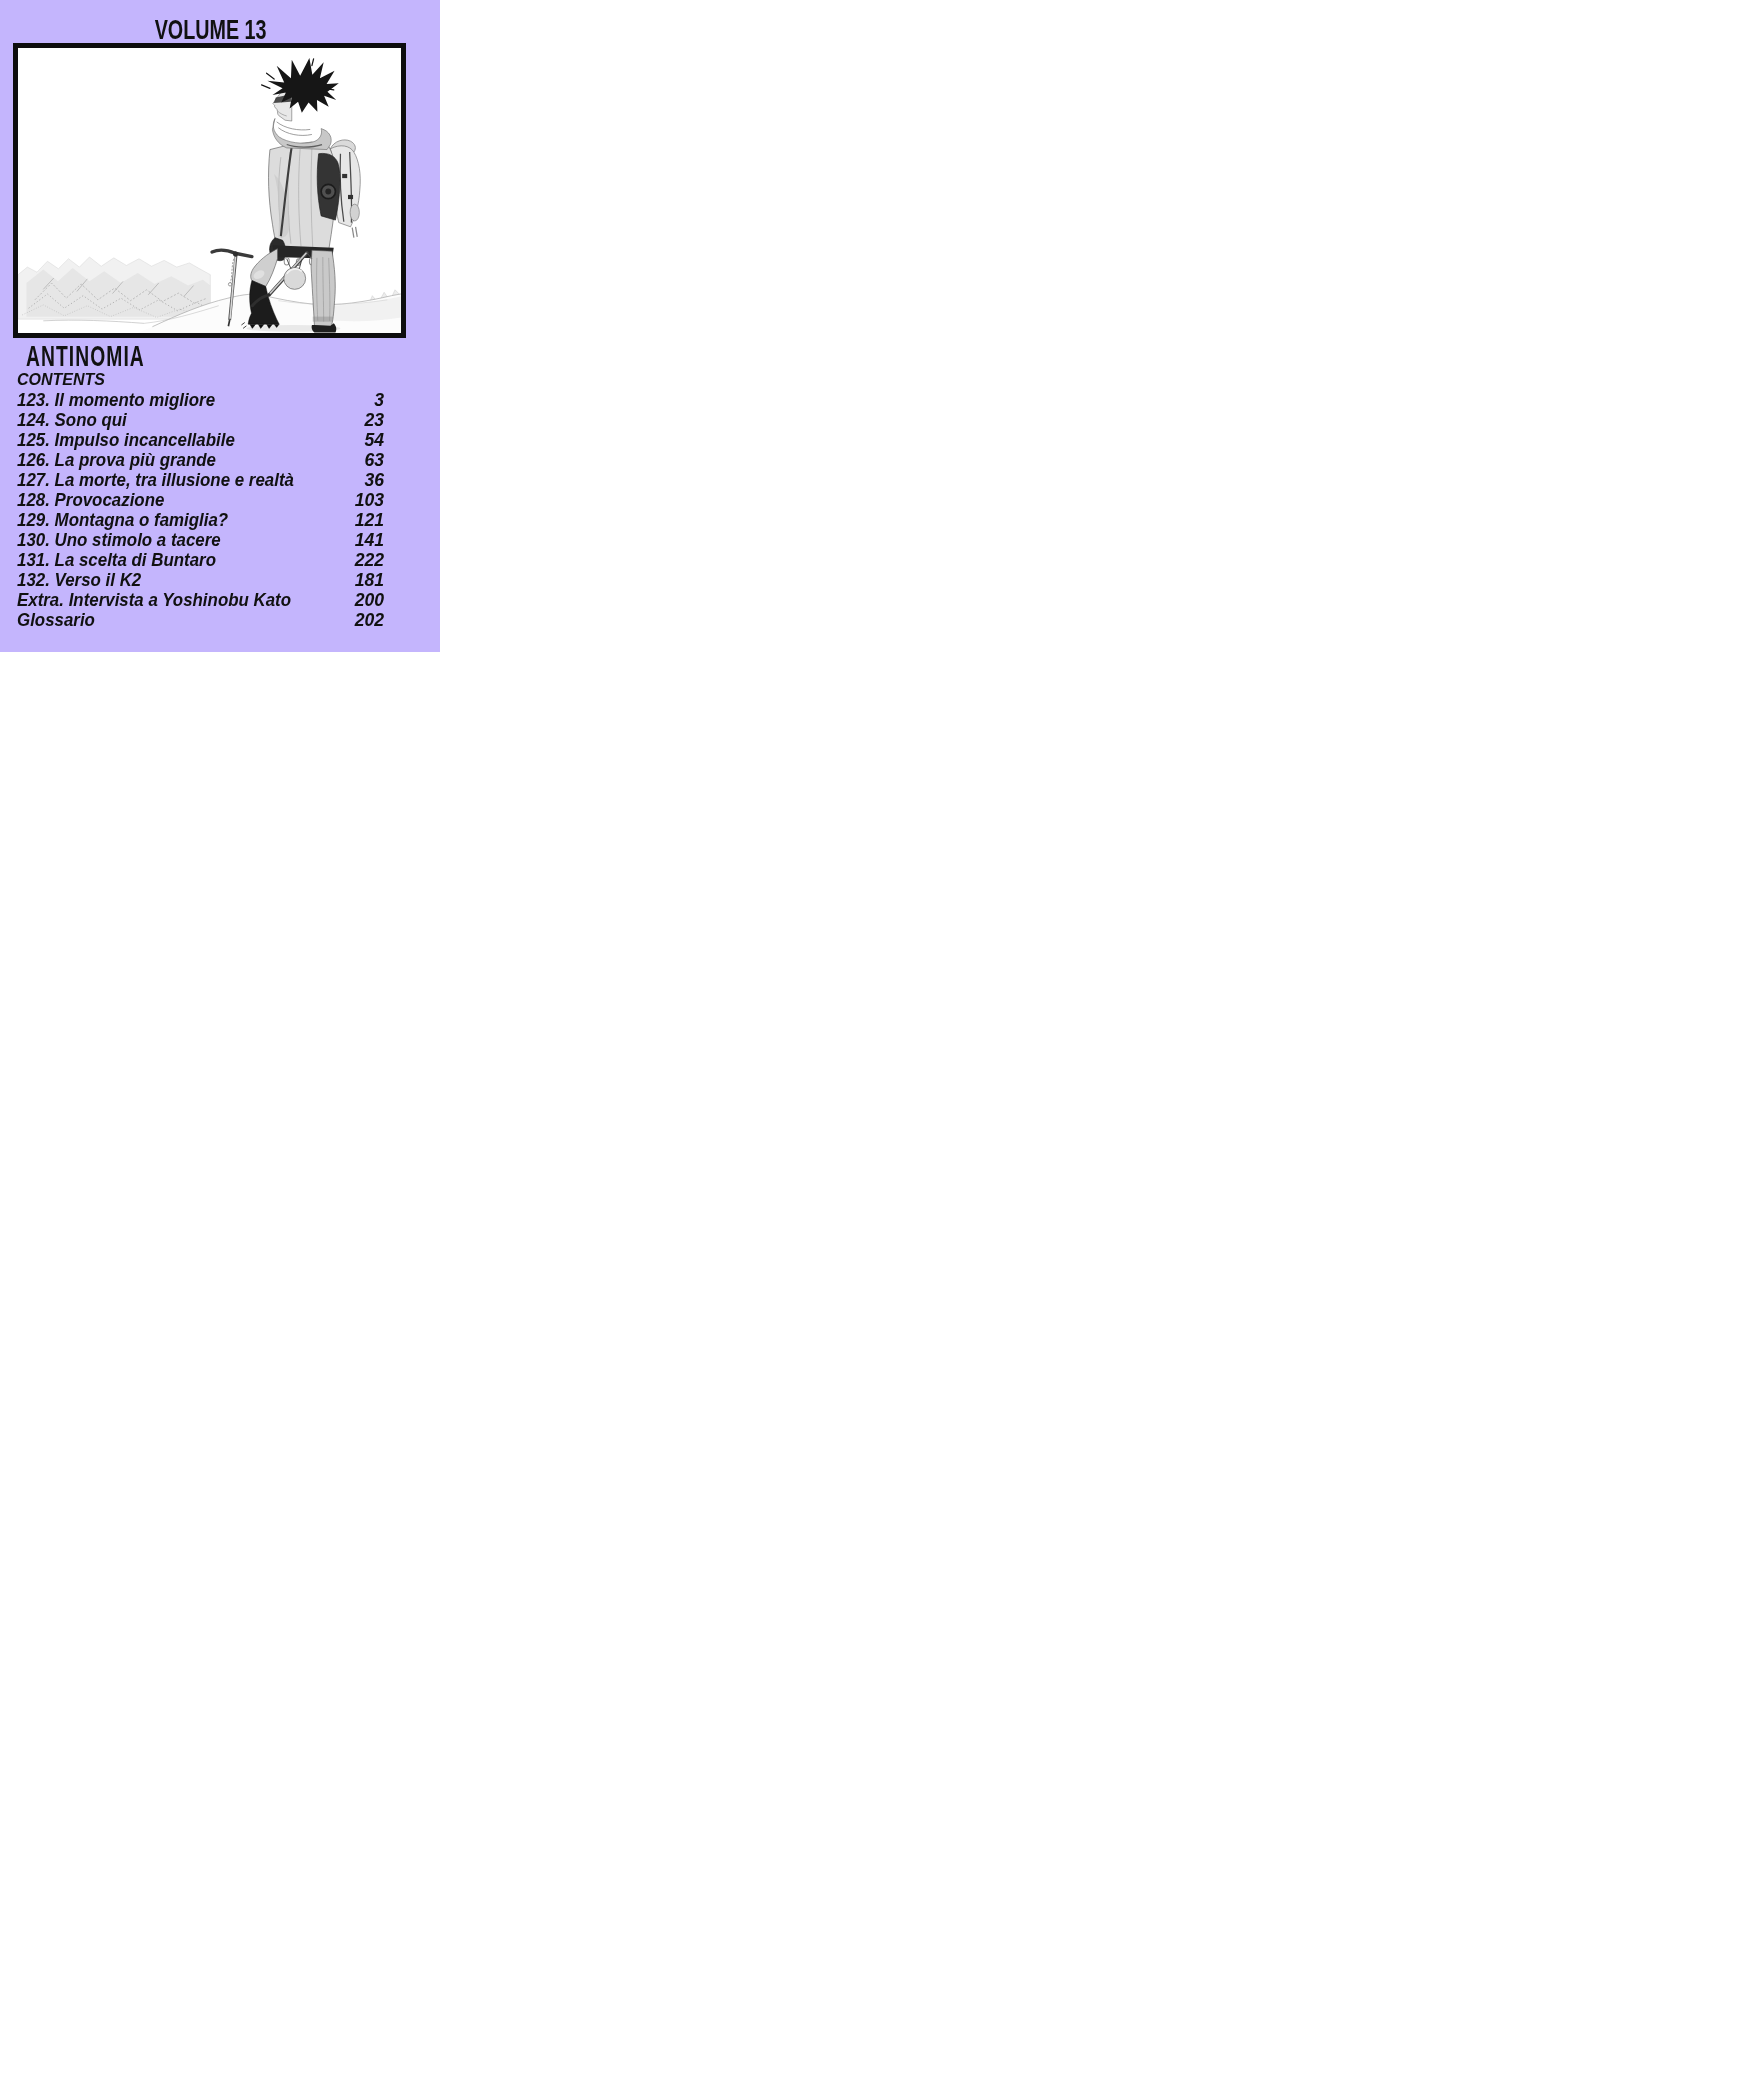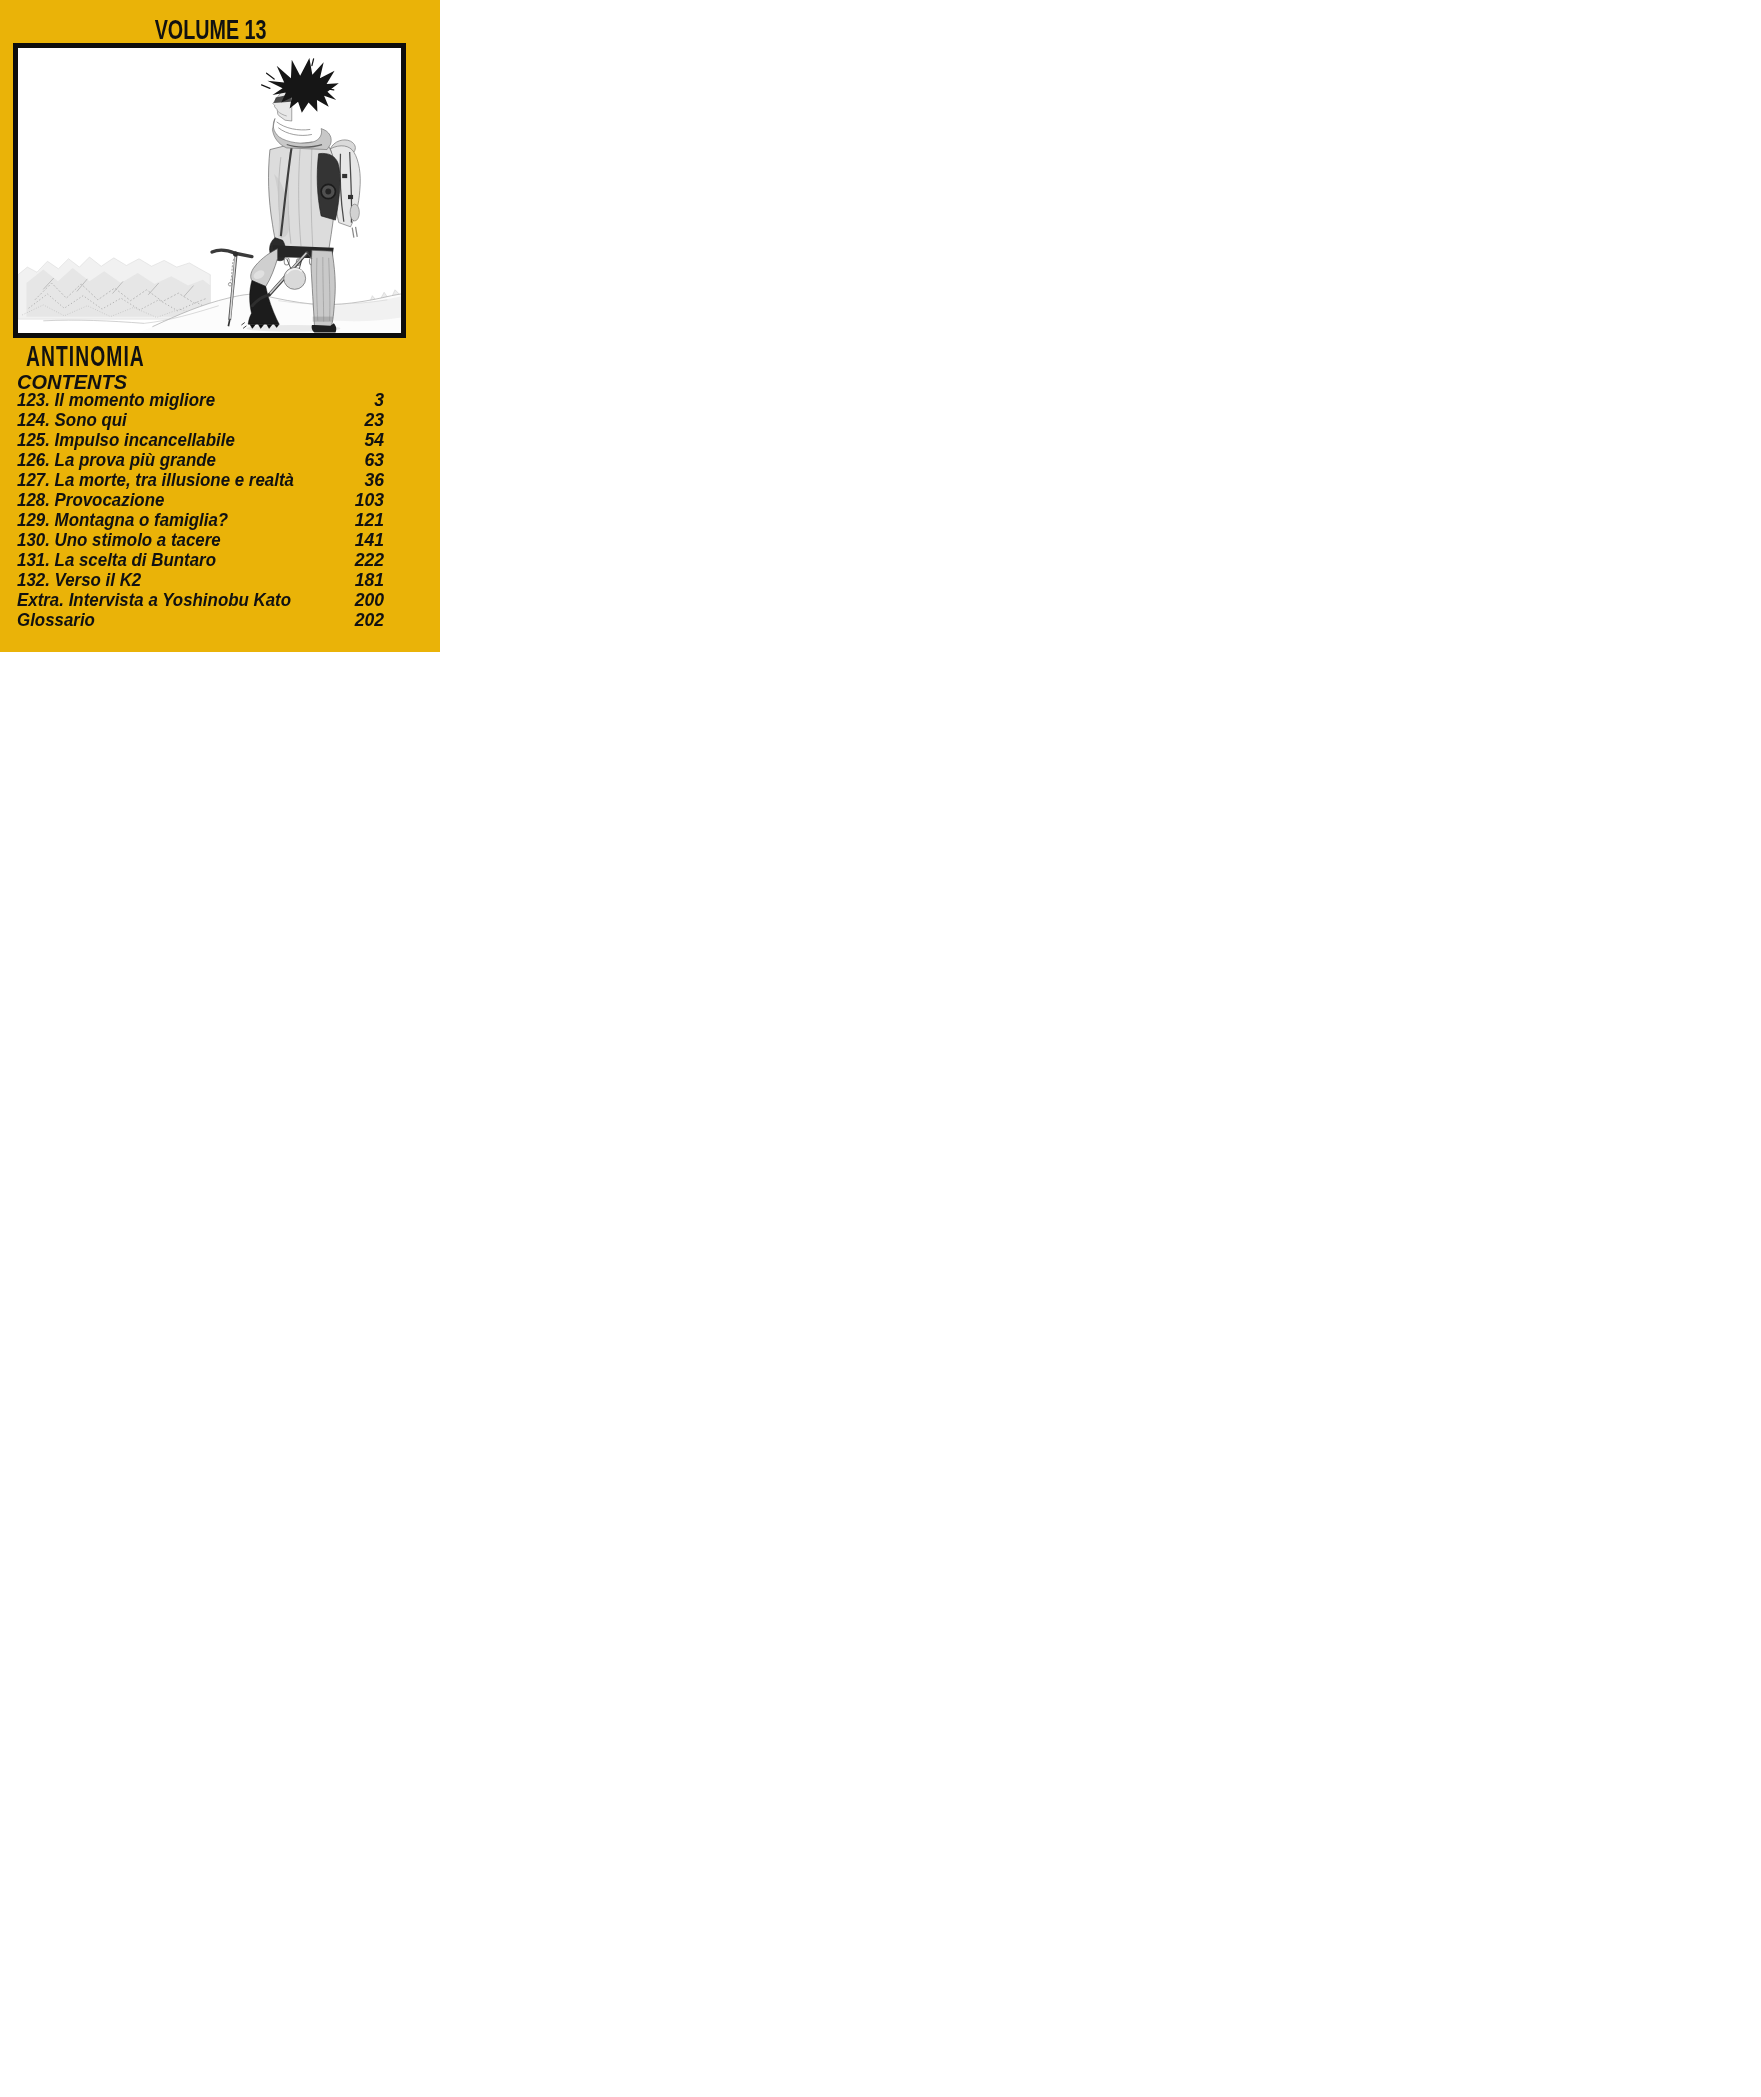--- a/index.html
+++ b/index.html
@@ -1,19 +1,19 @@
 <!DOCTYPE html>
 <html style="font-size:6.7px"><head>
 <meta charset="utf-8">
 <style>
   html,body{margin:0;padding:0;background:#ffffff;}
   .page{
     position:relative;
     width:440px;height:652px;
-    background:#eab308;
+    background:#c4b5fd;
     font-family:"Liberation Sans",sans-serif;
     color:#111;
     overflow:hidden;
   }
   .volume-title{
     position:absolute;left:13.4px;top:17px;width:394px;
     text-align:center;
   }
   .volume-title span{
     display:inline-block;
@@ -32,21 +32,21 @@
     position:absolute;left:13.4px;top:343px;width:394px;
   }
   .series-title span{
     display:inline-block;
     font-weight:900;font-size:23.5px;letter-spacing:1.3px;
     transform:scale(0.82,1.22);transform-origin:center;
     white-space:nowrap;
   }
   .contents-label{
     position:absolute;left:17px;top:371px;
-    font-size:20px;font-weight:bold;font-style:italic;
+    font-size:16px;font-weight:bold;font-style:italic;
     letter-spacing:0px;
   }
   .toc{
     position:absolute;left:17px;top:390px;width:367px;
   }
   .toc-row{
     display:flex;justify-content:space-between;align-items:baseline;
     height:20px;
     font-size:17.6px;font-weight:bold;font-style:italic;
     white-space:nowrap;

